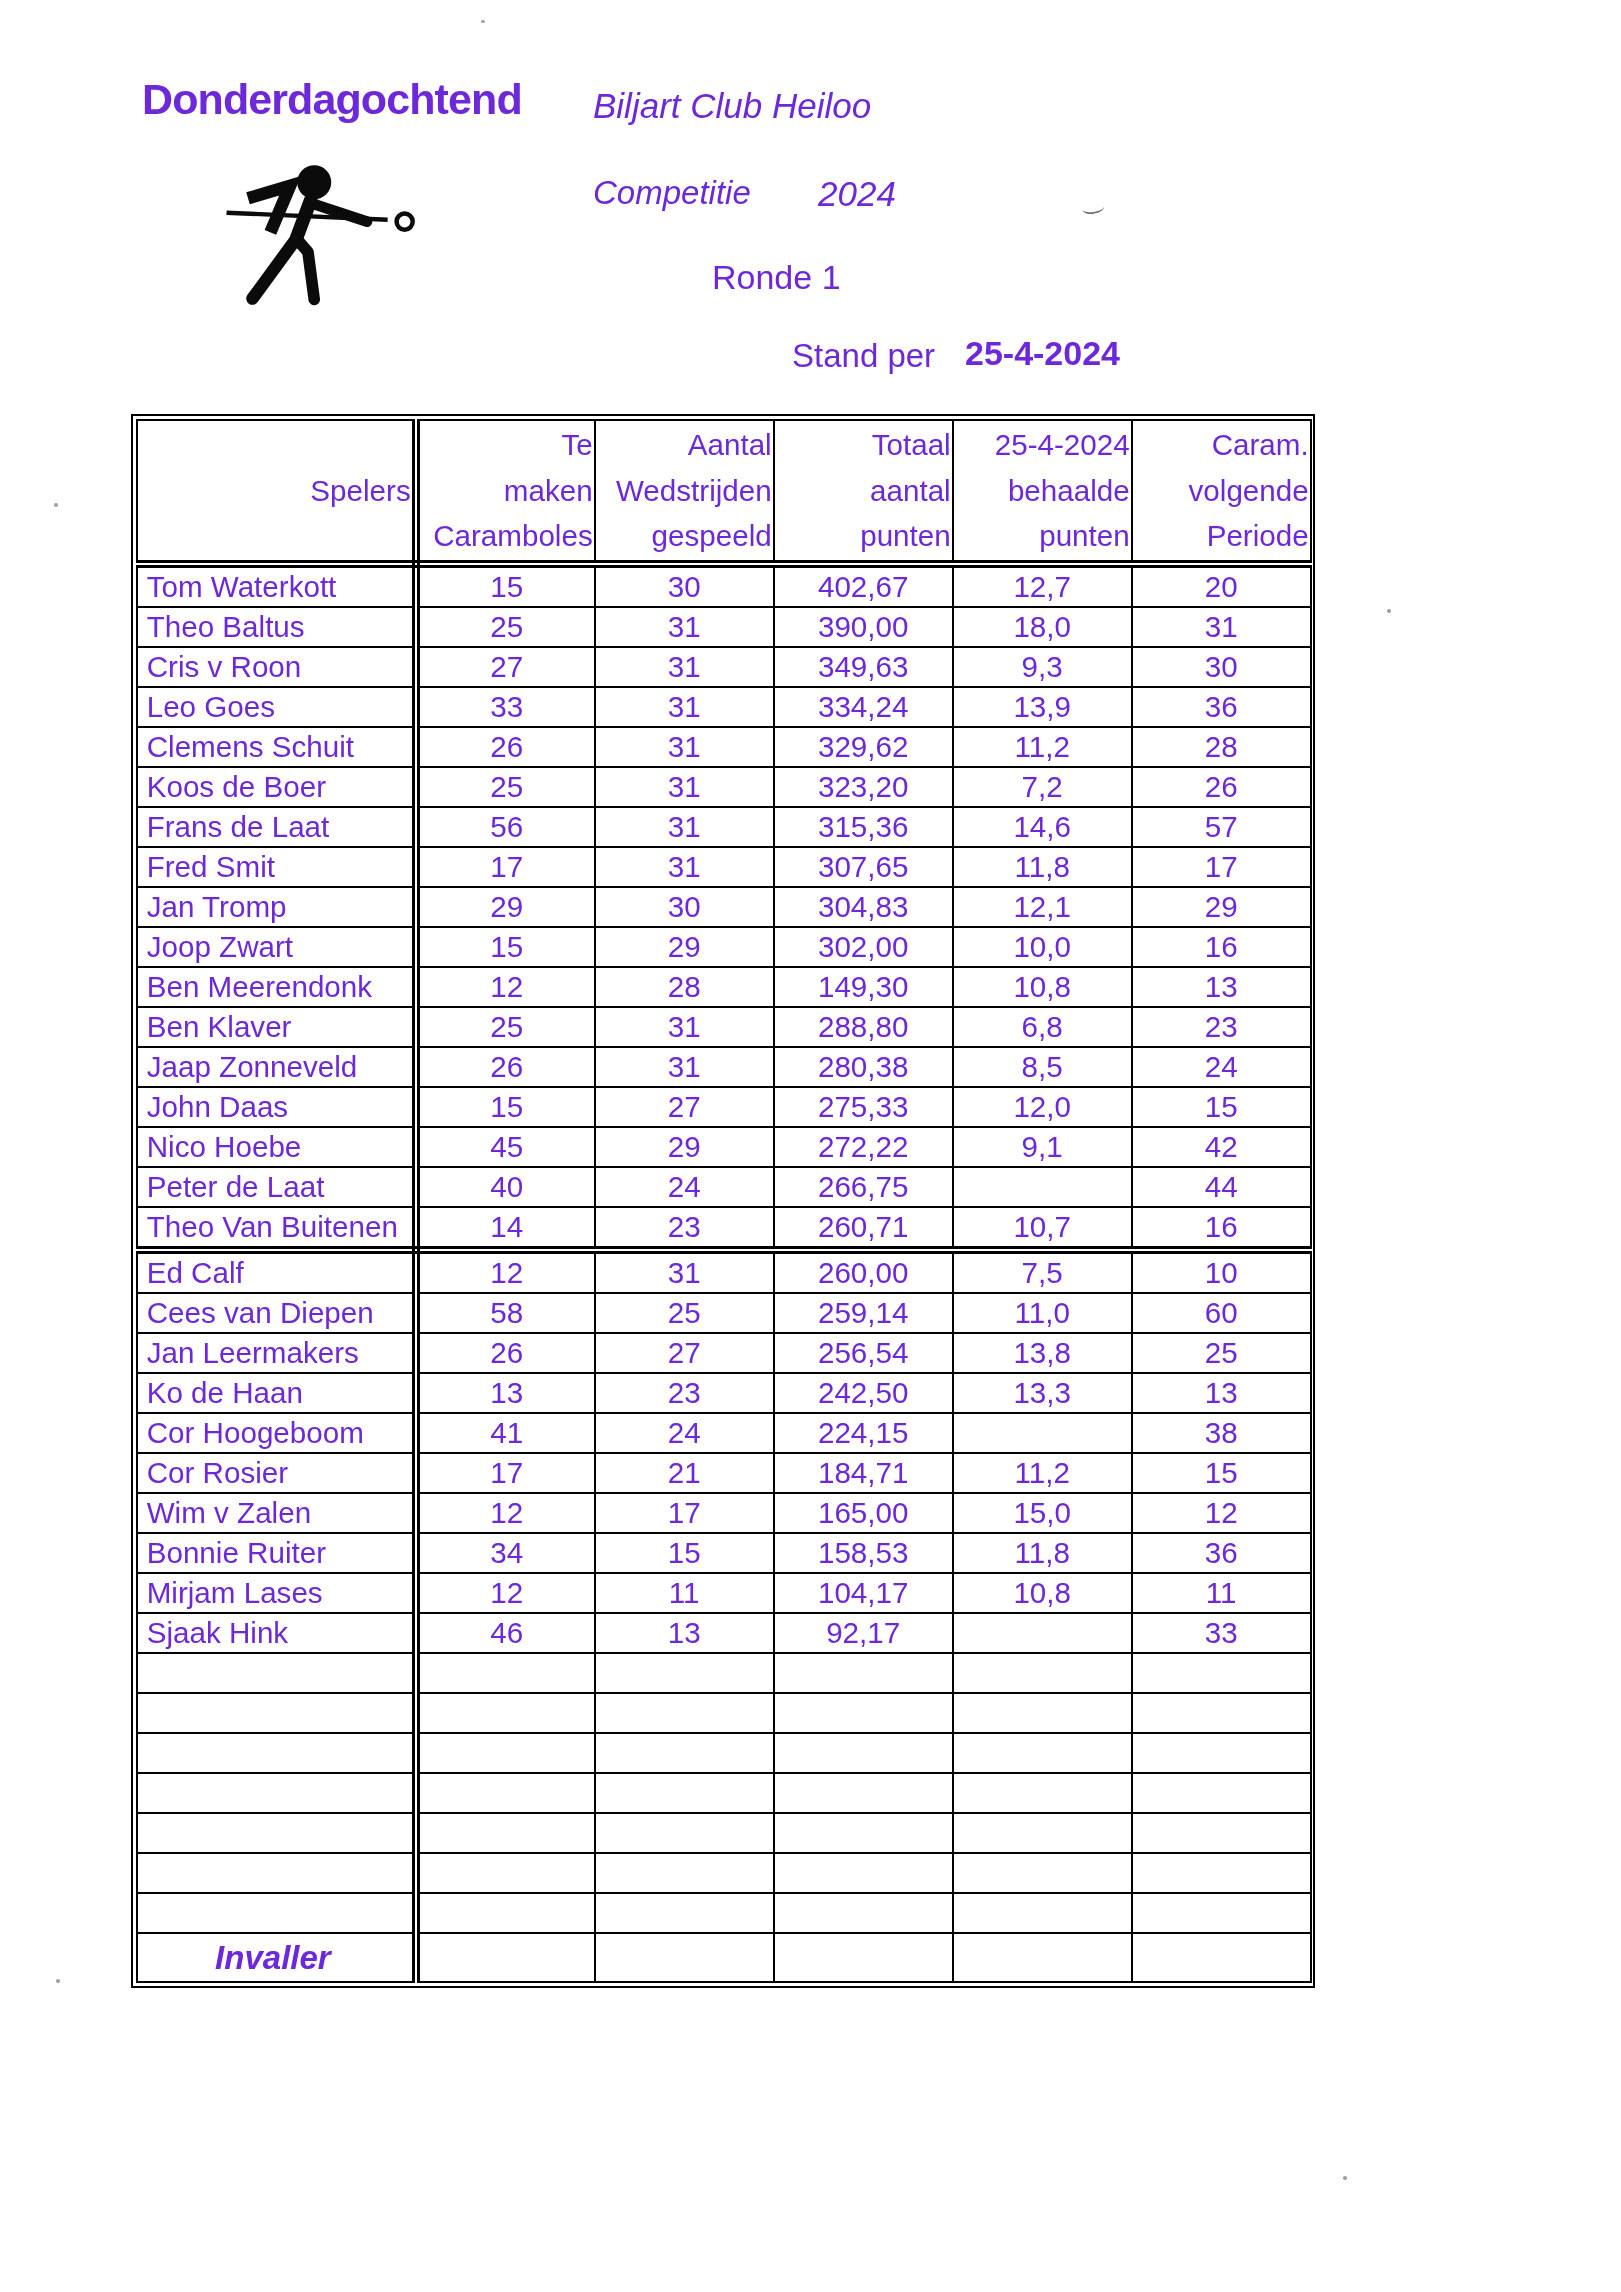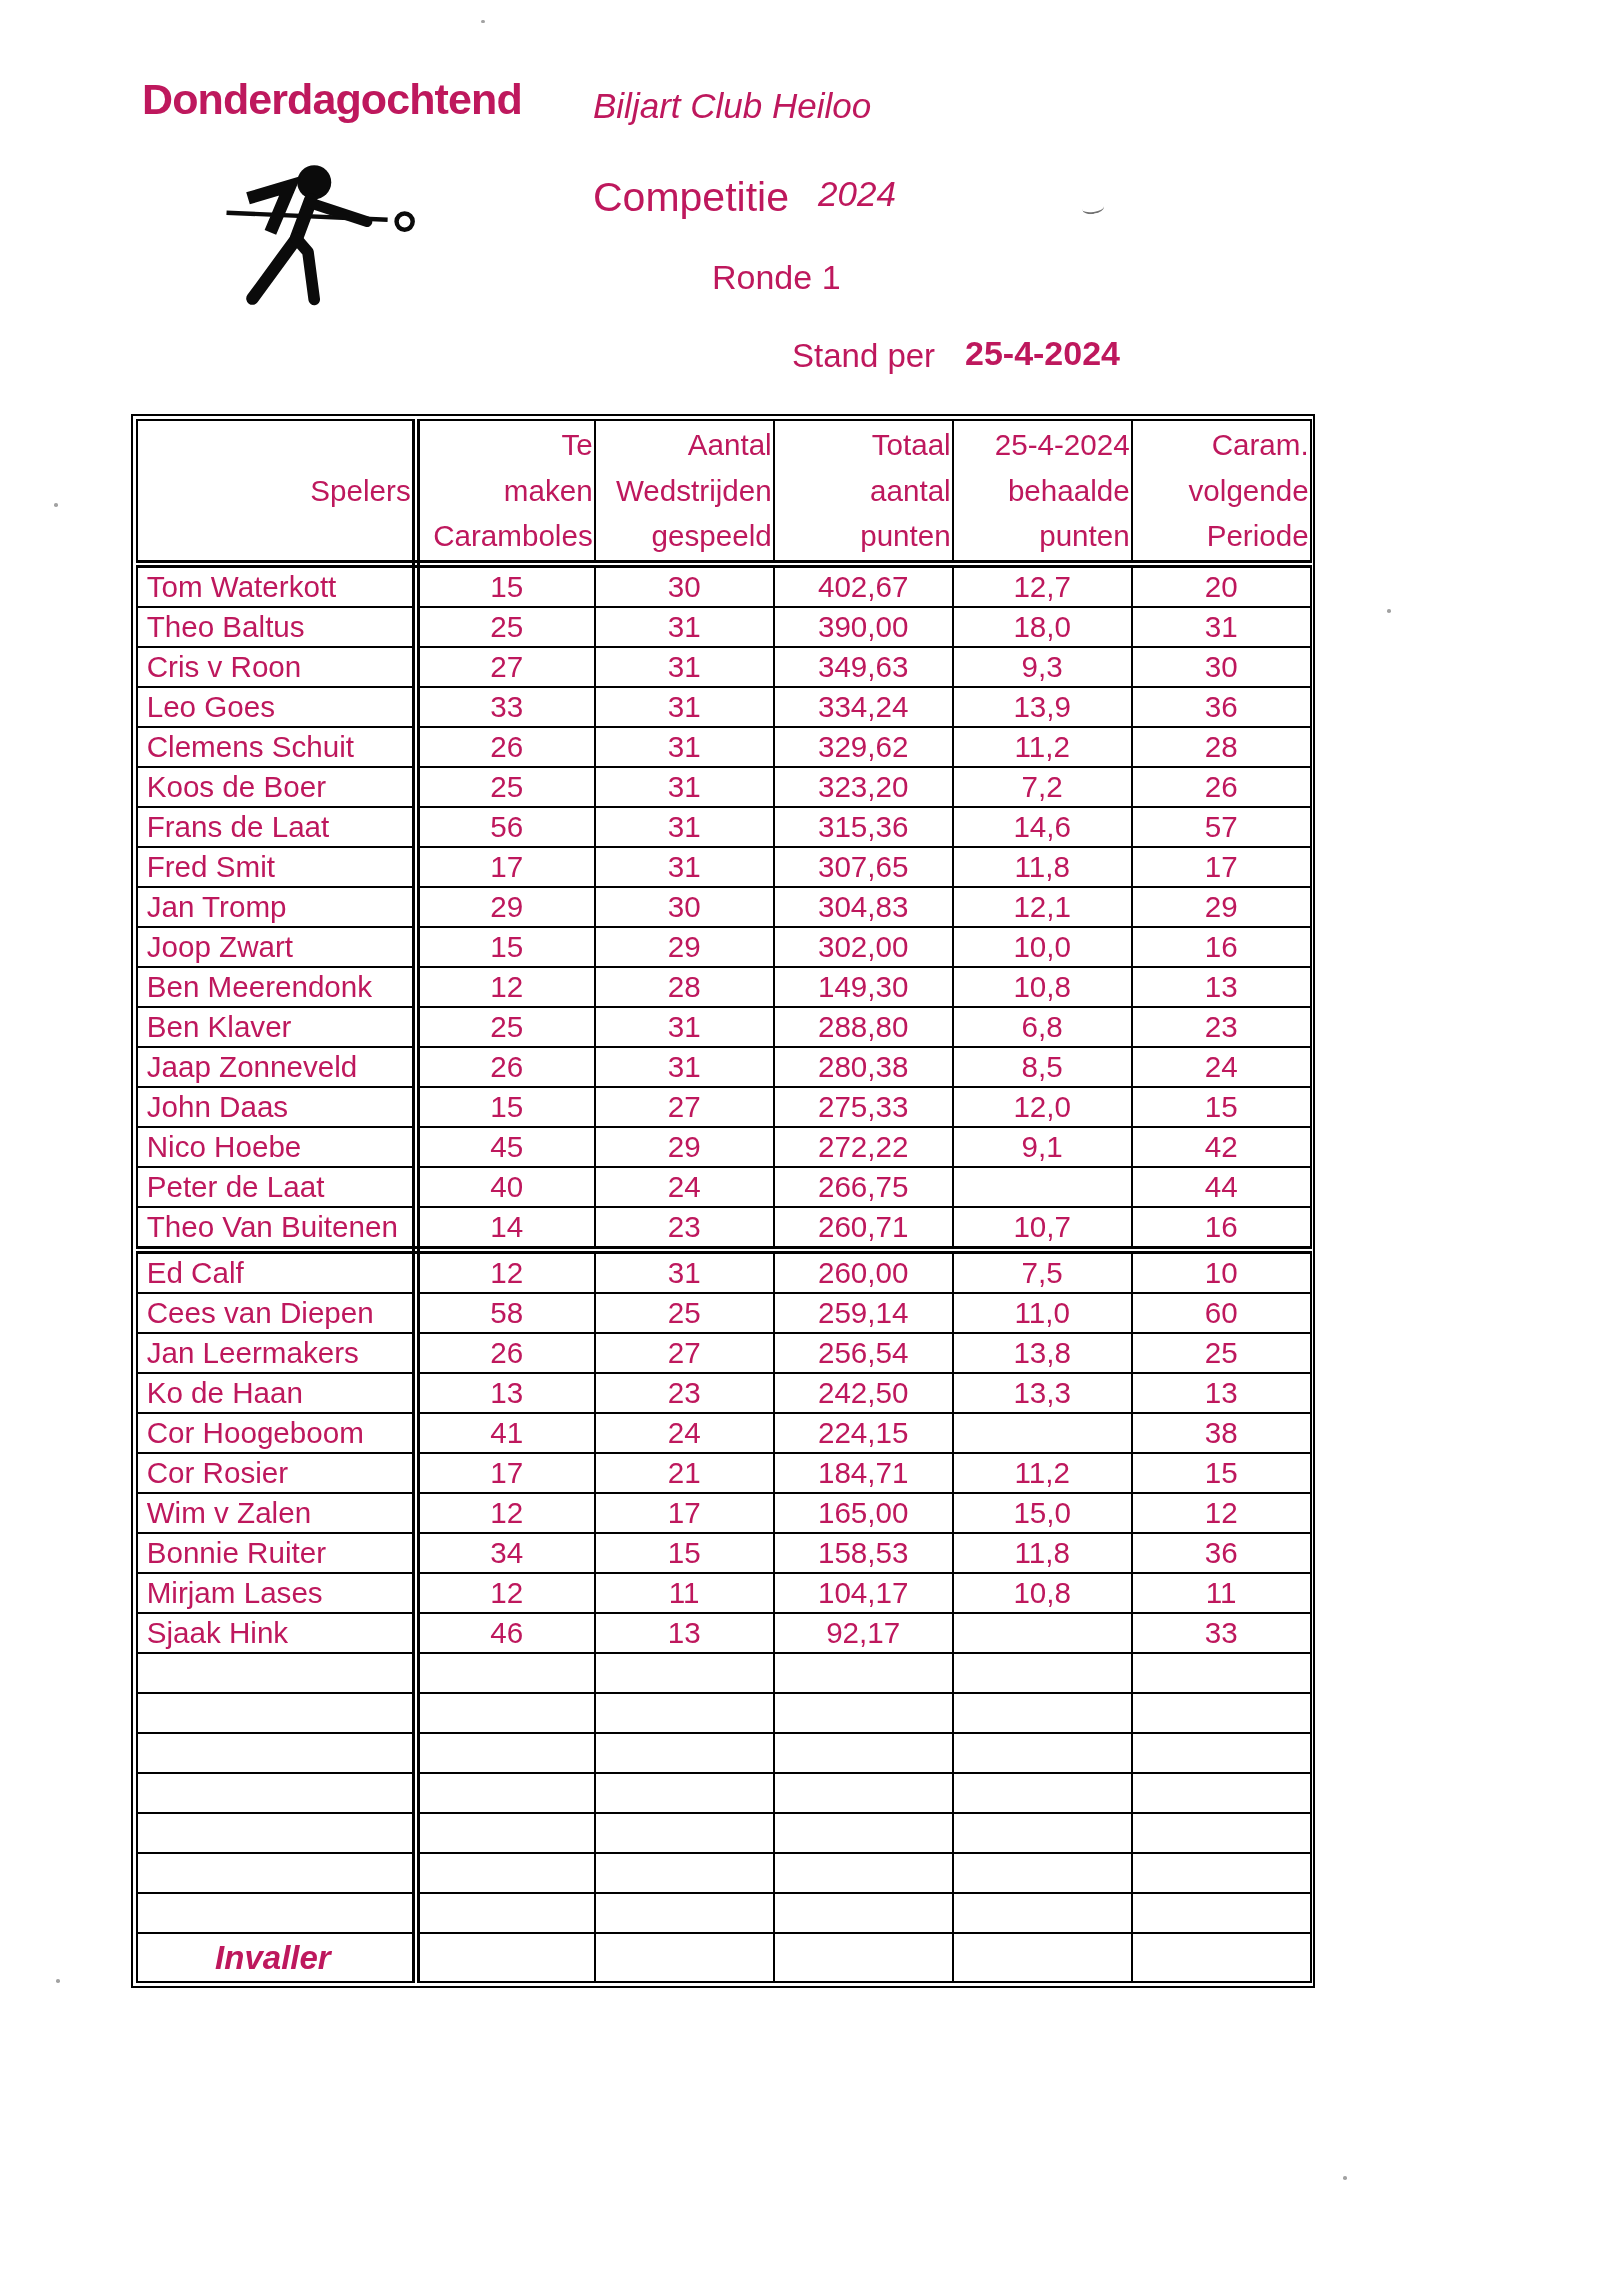--- a/index.html
+++ b/index.html
@@ -1,35 +1,35 @@
 <!DOCTYPE html>
 <html style="font-size:14.3px"><head>
 <meta charset="utf-8">
 <style>
   html,body{margin:0;padding:0;background:#d9d9d9;}
   .page{
     position:relative;
     width:1622px;height:2293px;
     background:#ffffff;
-    color:#be185d;
+    color:#6d28d9;
     font-family:"Liberation Sans", sans-serif;
     overflow:hidden;
   }
   
   .doc-title{
     position:absolute;left:142px;top:75px;
     font-size:43px;font-weight:700;letter-spacing:-0.9px;
   }
   .club-name{
     position:absolute;left:593px;top:86px;
     font-size:35px;font-style:italic;
   }
   .competition-label{
     position:absolute;left:593px;top:174px;
-    font-size:41px;
+    font-size:33px;font-style:italic;
   }
   .competition-year{
     position:absolute;left:818px;top:174px;
     font-size:35px;font-style:italic;
   }
   .round-label{
     position:absolute;left:712px;top:258px;
     font-size:34px;
   }
   .stand-label{

